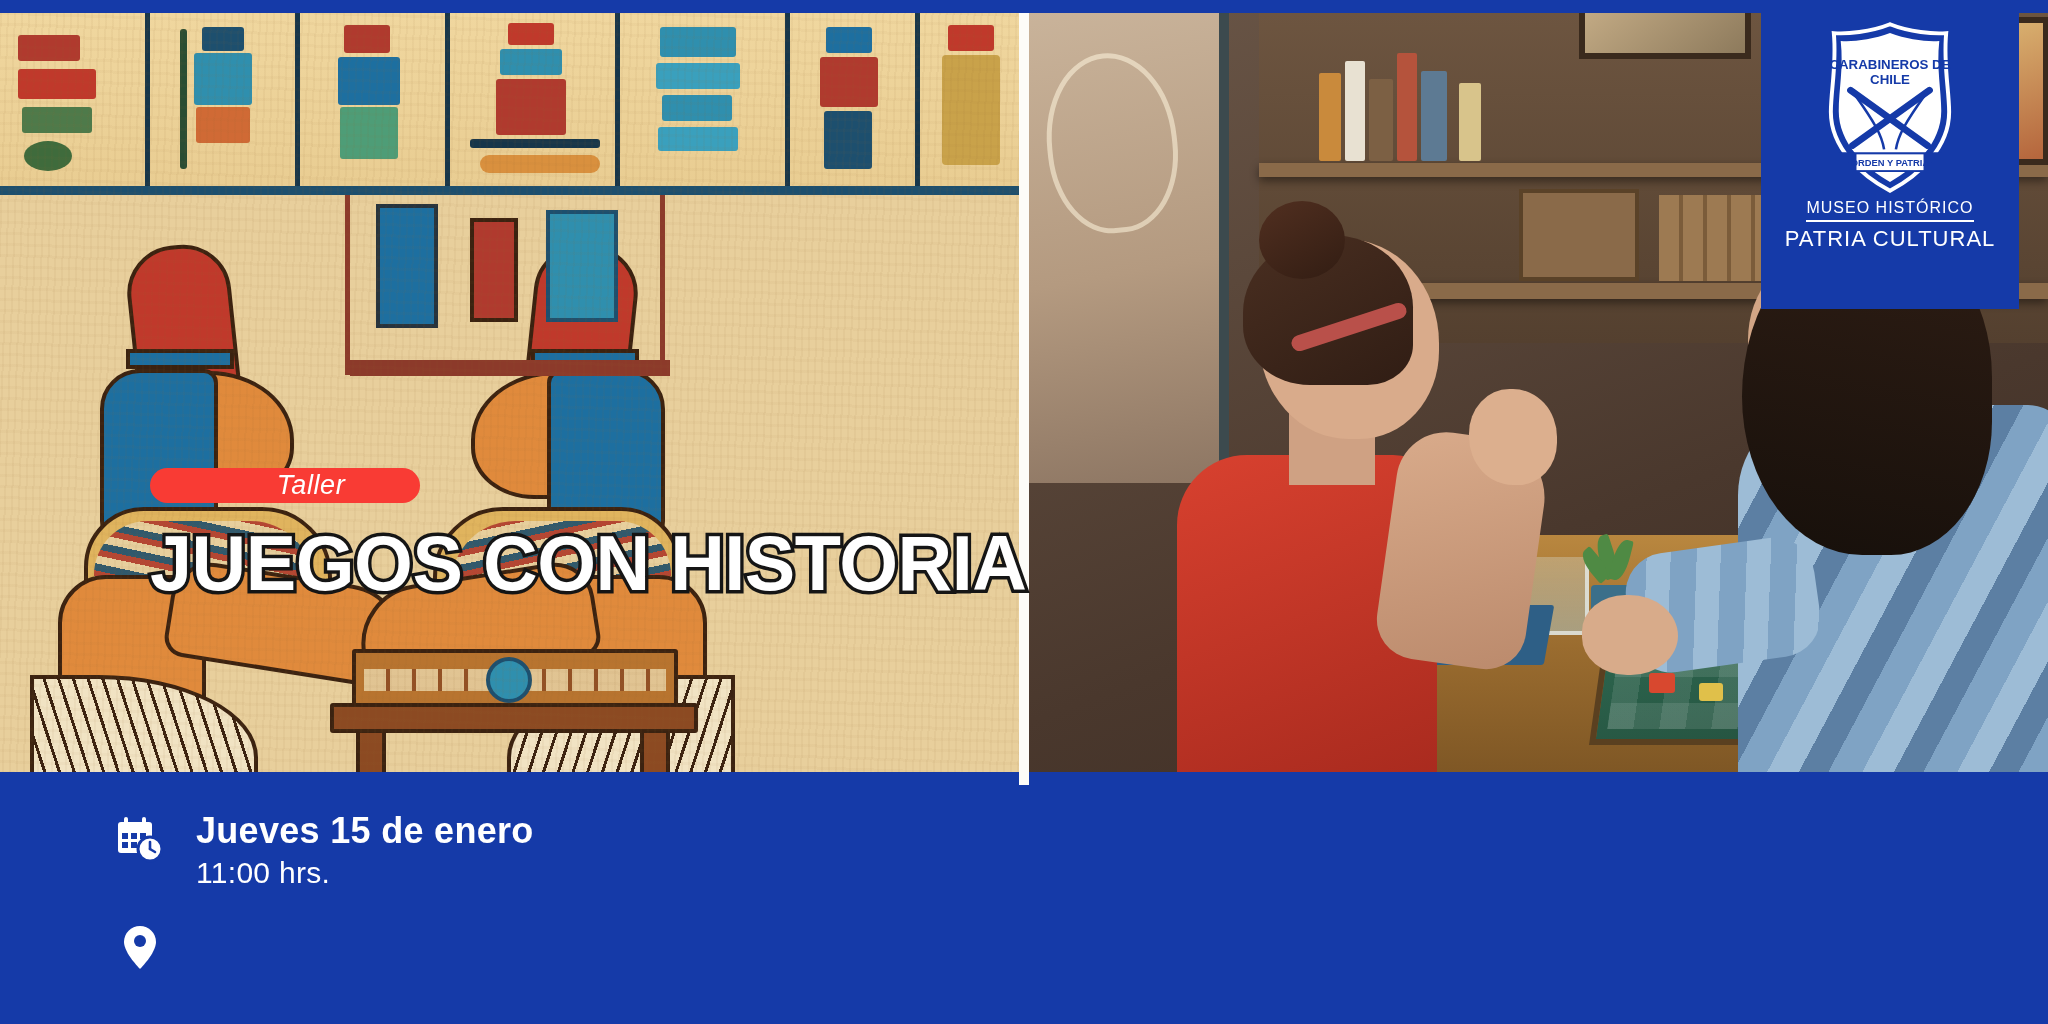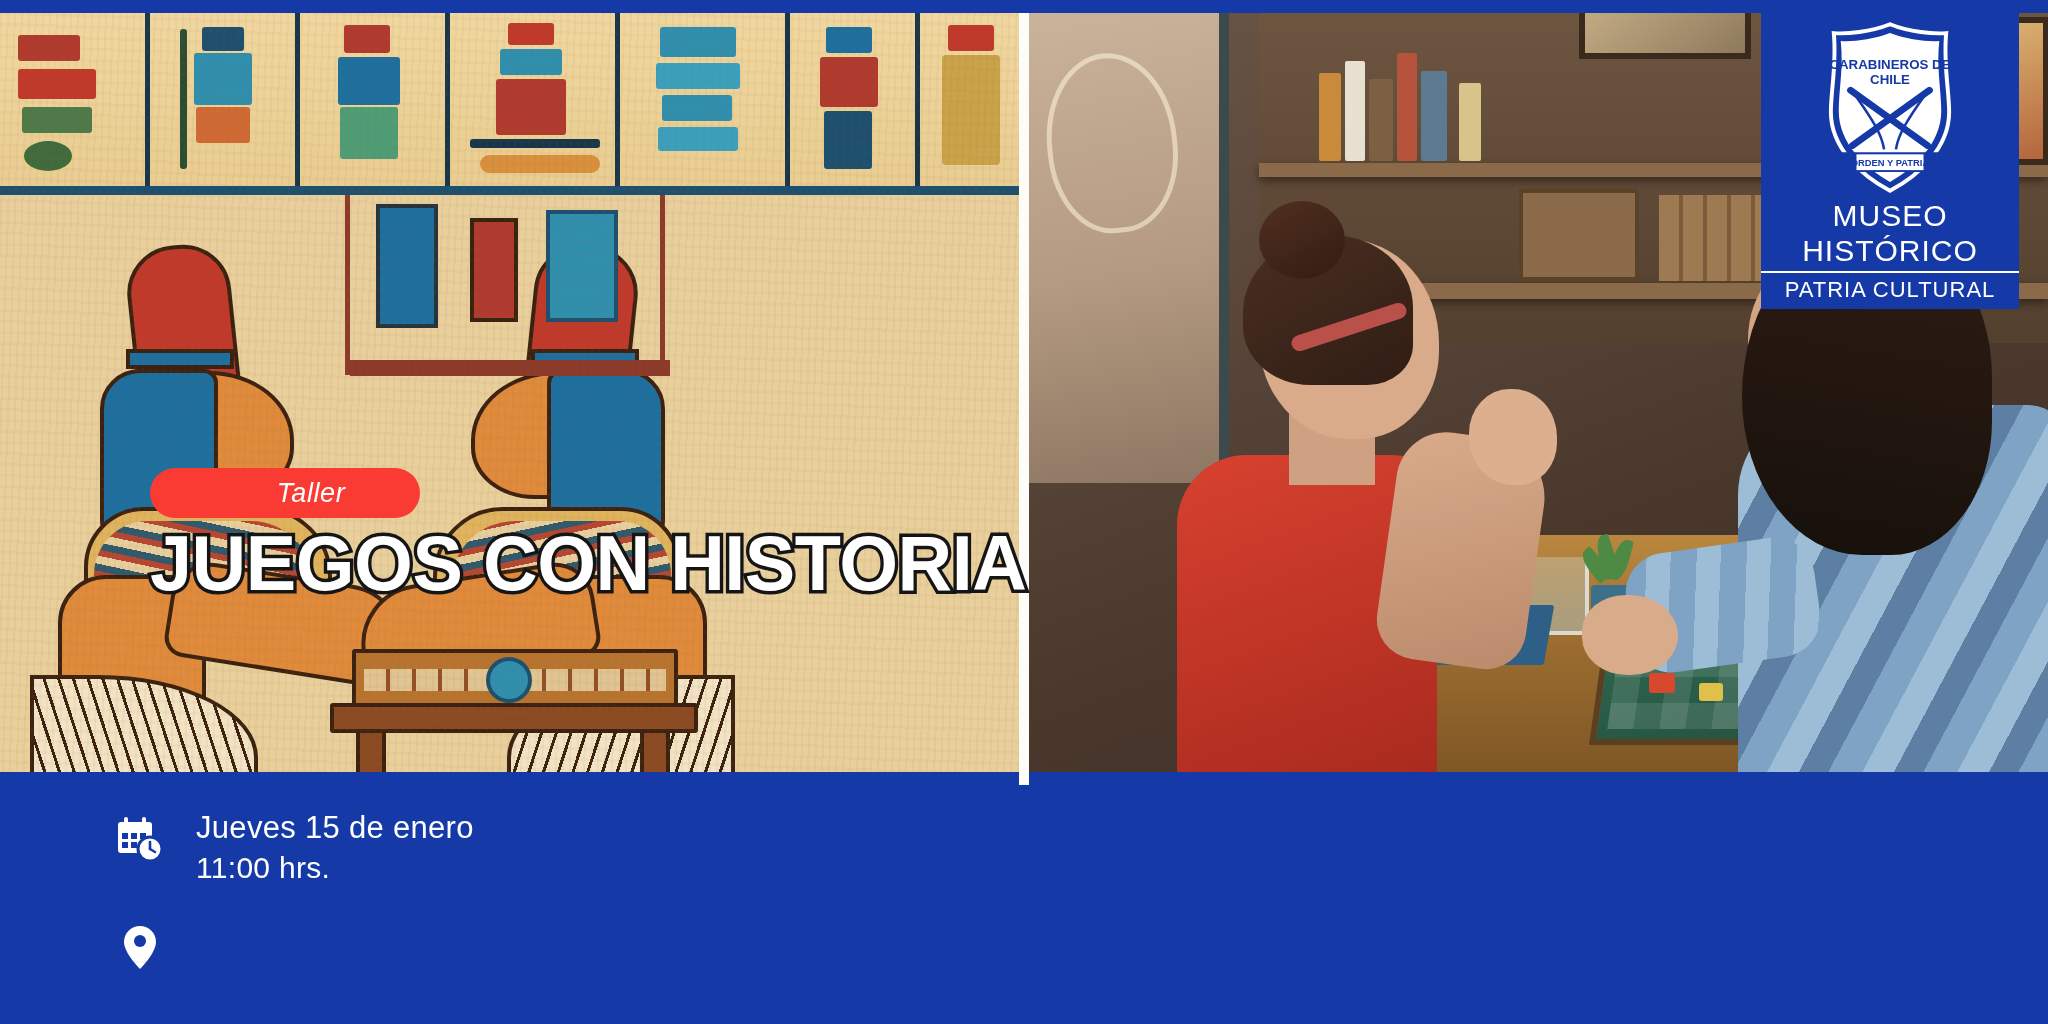--- a/index.html
+++ b/index.html
@@ -89,41 +89,41 @@
     background:linear-gradient(190deg,#2e1d14,#17100b);border-radius:54% 48% 42% 50%;}
   .p2 .arm{position:absolute;right:250px;bottom:120px;width:190px;height:120px;
     background:repeating-linear-gradient(100deg,#7fa3c4 0 26px,#9dbcd6 26px 50px);border-radius:40px;transform:rotate(-8deg);}
   .p2 .hand{position:absolute;right:390px;bottom:110px;width:96px;height:80px;background:#d8ab8a;border-radius:46% 52% 50% 48%;}
 
   
   .logopanel{position:absolute;left:1761px;top:0;width:258px;height:296px;background:#153aa8;z-index:12;
     display:flex;flex-direction:column;align-items:center;padding-top:8px;box-sizing:border-box;}
   .shield{width:138px;height:176px;}
   .logotext{margin-top:2px;width:100%;text-align:center;color:#fff;}
-  .logotext .l1{font-size:30px;letter-spacing:1.0px;padding-bottom:3px;
+  .logotext .l1{font-size:16px;letter-spacing:1.0px;padding-bottom:3px;
     border-bottom:2.5px solid #fff;display:inline-block;line-height:1.15;}
   .logotext .l2{font-size:22px;letter-spacing:1.0px;margin-top:4px;line-height:1.15;}
 
   
-  .pill{position:absolute;left:150px;top:455px;width:270px;height:50px;background:#f93b34;
+  .pill{position:absolute;left:150px;top:455px;width:270px;height:35px;background:#f93b34;
     border-radius:25px;z-index:9;display:flex;align-items:center;justify-content:center;}
   .pill span{color:#fff;font-style:italic;font-size:27px;letter-spacing:.6px;padding-left:52px;}
   .maintitle{position:absolute;left:150px;top:510px;z-index:9;
     font-size:78px;font-weight:bold;color:#fff;letter-spacing:-0.5px;
     white-space:nowrap;line-height:1.05;transform:scaleX(.97);transform-origin:left top;
     -webkit-text-stroke:7px #151515;paint-order:stroke fill;}
 
   
   .infobar{position:absolute;left:0;top:772px;width:2048px;height:252px;background:#153aa8;}
   .inforow{position:absolute;display:flex;align-items:flex-start;}
   .row-date{left:108px;top:38px;}
   .row-place{left:108px;top:146px;}
   .ico{width:64px;flex:0 0 64px;display:flex;justify-content:center;padding-top:4px;}
   .txt{margin-left:24px;}
-  .l-bold{color:#fff;font-weight:normal;font-size:31px;letter-spacing:.3px;line-height:1.18;}
+  .l-bold{color:#fff;font-weight:bold;font-size:36px;letter-spacing:.3px;line-height:1.18;}
   .l-light{color:#fff;font-weight:300;font-size:30px;letter-spacing:.3px;line-height:1.22;margin-top:3px;}
 </style>
 </head>
 <body>
 
 <div class="poster">
 
   <div class="imageband">
 
     <div class="papyrus">

